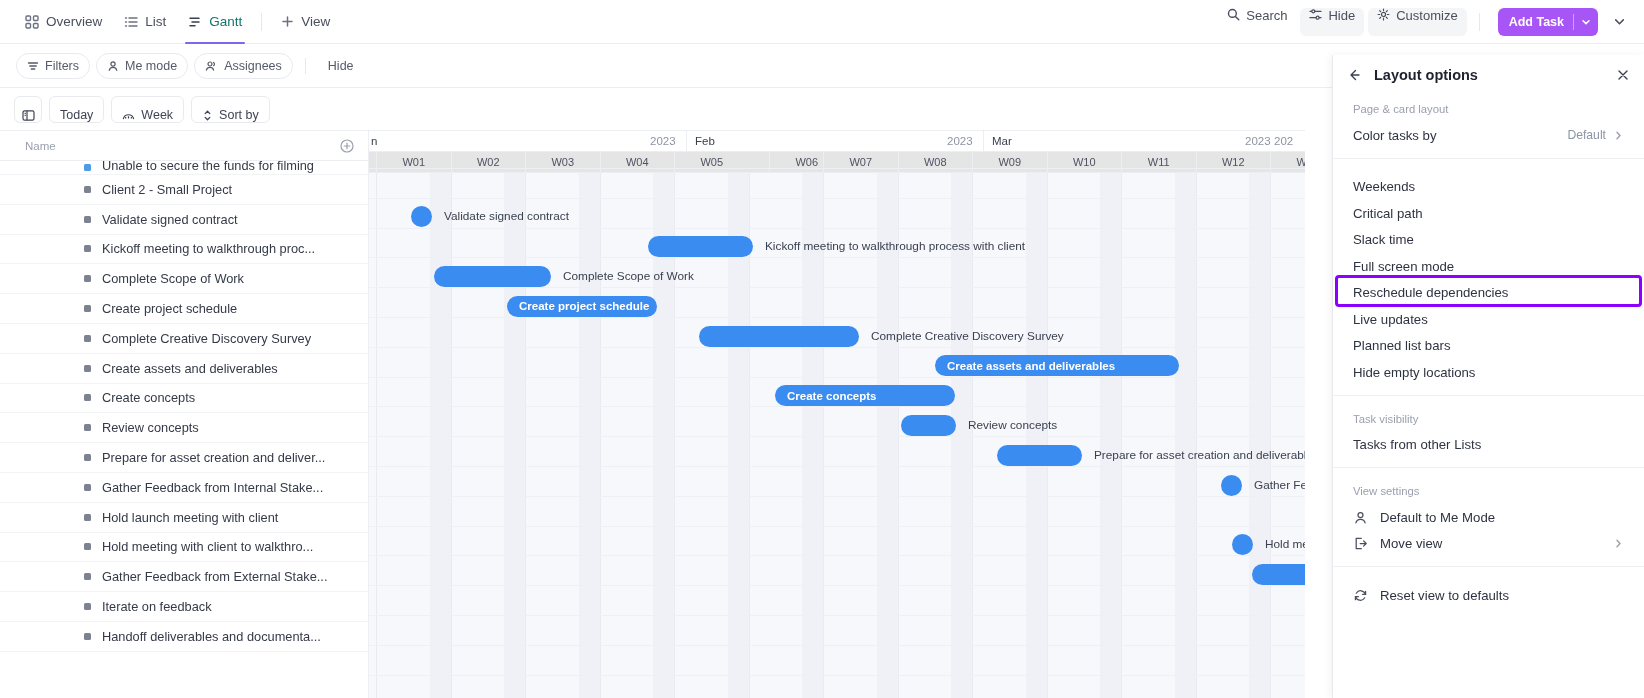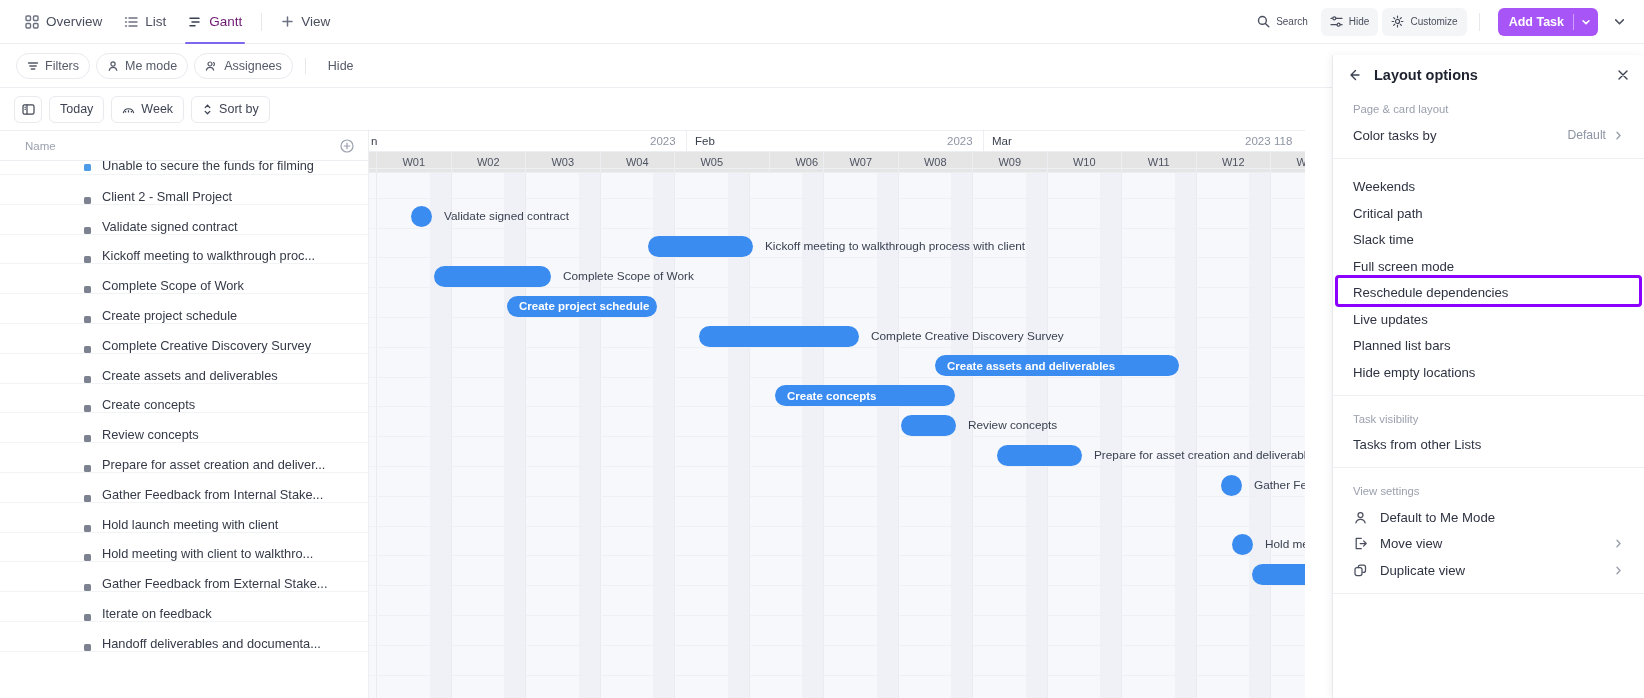--- a/index.html
+++ b/index.html
@@ -18,34 +18,34 @@
     display: flex; align-items: center;
     border-bottom: 1px solid #eceef1; background: #fff;
   }
   .viewbar-left { display: flex; align-items: center; padding-left: 14px; height: 44px; }
   .viewtab {
     display: flex; align-items: center; gap: 7px;
     height: 44px; padding: 0 11px;
     font-size: 13.5px; color: #4a4f5e; cursor: pointer;
     position: relative;
   }
-  .viewtab.active { color: #701a75; font-weight: 500; }
+  .viewtab.active { color: #0f766e; font-weight: 500; }
   .viewtab.active::after {
     content:""; position: absolute; left: 8px; right: 8px; bottom: 0;
     height: 2px; background: #7b68ee; border-radius: 2px;
   }
   .tabdiv { width: 1px; height: 18px; background: #e6e8ec; margin: 0 8px; }
   .viewbar-right {
     margin-left: auto; display: flex; align-items: center; gap: 4px;
     padding-right: 12px;
   }
   .tbtn {
-    display: flex; align-items: center; gap: 6px;
+    display: flex; gap: 6px;
     height: 28px; padding: 0 9px; border-radius: 6px;
-    font-size: 10px; color: #4a4f5e; cursor: pointer;
+    font-size: 13px; color: #4a4f5e; cursor: pointer;
   }
   .tbtn.shaded { background: #f4f5f7; }
   .addtask {
     display: flex; align-items: center; height: 28px;
     background: #a855f7; color: #fff; border-radius: 6px;
     font-size: 12.5px; font-weight: 700; margin-left: 6px; overflow: hidden;
     cursor: pointer;
   }
   .addtask .lbl { padding: 0 9px 0 11px; }
   .addtask .sep { width: 1px; height: 16px; background: rgba(255,255,255,.45); }
@@ -66,41 +66,41 @@
   .pill.outlined { border: 1px solid #e8eaee; }
   .fdiv { width: 1px; height: 16px; background: #e6e8ec; margin: 0 6px; }
 
   
   .gtoolbar {
     position: absolute; top: 88px; left: 0; width: 1305px; height: 43px;
     display: flex; align-items: center; padding-left: 14px; gap: 7px;
     border-bottom: 1px solid #eceef1; background: #fff;
   }
   .gbtn {
-    display: flex; align-items: center; gap: 6px;
+    display: flex; align-items: flex-end; gap: 6px;
     height: 27px; padding: 0 10px; border-radius: 6px;
     border: 1px solid #e8eaee; font-size: 12.5px; color: #3e4453;
     cursor: pointer; background:#fff;
   }
   .gbtn.icononly { width: 28px; padding: 0; justify-content: center; }
 
   
   .listpane {
     position: absolute; top: 131px; left: 0; width: 369px; height: 567px;
     background: #fff; border-right: 1px solid #eceef1; overflow: hidden;
   }
   .listhead {
     height: 30px; display: flex; align-items: center;
     padding: 0 14px 0 25px; border-bottom: 1px solid #eceef1;
     font-size: 11.5px; color: #9aa0ad;
   }
   .listhead .plus { margin-left: auto; }
   .rows { position: relative; }
   .row {
-    height: 29.8px; display: flex; align-items: flex-end;
+    height: 29.8px; display: flex; align-items: center;
     padding-left: 84px; border-bottom: 1px solid #f2f3f5;
     font-size: 12.8px; color: #343a47;
     white-space: nowrap; cursor: pointer;
   }
   .row .dot {
     width: 7px; height: 7px; background: #7c828f; border-radius: 1.5px;
     margin-right: 11px; flex: none;
   }
   .row.clipped { height: 14px; align-items: flex-start; overflow: hidden; }
   .row.clipped .dot { background: #4c9ce8; margin-top: 3px; }
@@ -449,21 +449,21 @@
   </div>
 
   <div class="chart">
     <div class="monthrow" id="month-row">
         <div class="month-label" style="left: 0px; border-left: none; padding-left: 2px;">n</div>
         <div class="month-year" style="left: 281px;">2023</div>
         <div class="month-label" style="left: 317px;">Feb</div>
         <div class="month-year" style="left: 578px;">2023</div>
         <div class="month-label" style="left: 614px;">Mar</div>
         <div class="month-year" style="left: 876px;">2023</div>
-        <div class="month-year" style="left: 905px;">118</div>
+        <div class="month-year" style="left: 905px;">202</div>
       </div>
     <div class="weekrow" id="week-row">
         <div class="week-cell" style="left: 7px; width: 74.5px;">W01</div>
         <div class="week-cell" style="left: 81.5px; width: 74.5px;">W02</div>
         <div class="week-cell" style="left: 156px; width: 74.5px;">W03</div>
         <div class="week-cell" style="left: 230.5px; width: 74.5px;">W04</div>
         <div class="week-cell" style="left: 305px; width: 74.5px;">W05</div>
         <div class="week-cell" style="left: 400px; width: 74.5px;">W06</div>
         <div class="week-cell" style="left: 454px; width: 74.5px;">W07</div>
         <div class="week-cell" style="left: 528.5px; width: 74.5px;">W08</div>
@@ -635,34 +635,28 @@
           </span>
           <span>Move view</span>
           <span class="val">
             <span>
               <svg width="11" height="11" viewBox="0 0 11 11" fill="none" stroke="#9aa0ad" stroke-width="1.4" stroke-linecap="round">
                 <path d="M4 2.3L7 5.5 4 8.7"></path>
               </svg>
             </span>
           </span>
         </div>
+        <div class="divider"></div>
+        <div style="height: 6px;"></div>
         <div class="prow">
           <span class="rowicon">
-            <svg width="15" height="15" viewBox="0 0 15 15" fill="none" stroke="#4a4f5e" stroke-width="1.25">
-              <rect x="2" y="4.6" width="7" height="8" rx="2"></rect>
-              <path d="M5.3 4.6V4a2 2 0 012-2h3.2a2 2 0 012 2v3.4a2 2 0 01-2 2h-.6" stroke-linecap="round"></path>
+            <svg width="15" height="15" viewBox="0 0 15 15" fill="none" stroke="#4a4f5e" stroke-width="1.25" stroke-linecap="round">
+              <path d="M12.4 6.3A5 5 0 003.3 5.2"></path>
+              <path d="M2.6 8.7a5 5 0 009.1 1.1"></path>
+              <path d="M12.6 3.3v3h-3M2.4 11.7v-3h3"></path>
             </svg>
           </span>
-          <span>Duplicate view</span>
-          <span class="val">
-            <span>
-              <svg width="11" height="11" viewBox="0 0 11 11" fill="none" stroke="#9aa0ad" stroke-width="1.4" stroke-linecap="round">
-                <path d="M4 2.3L7 5.5 4 8.7"></path>
-              </svg>
-            </span>
-          </span>
-        </div>
-        <div class="divider"></div>
-        <div style="height: 6px;"></div>
+          <span>Reset view to defaults</span>
+        </div>
       </div>
   </div>
 
 </div>
 
 </body></html>

